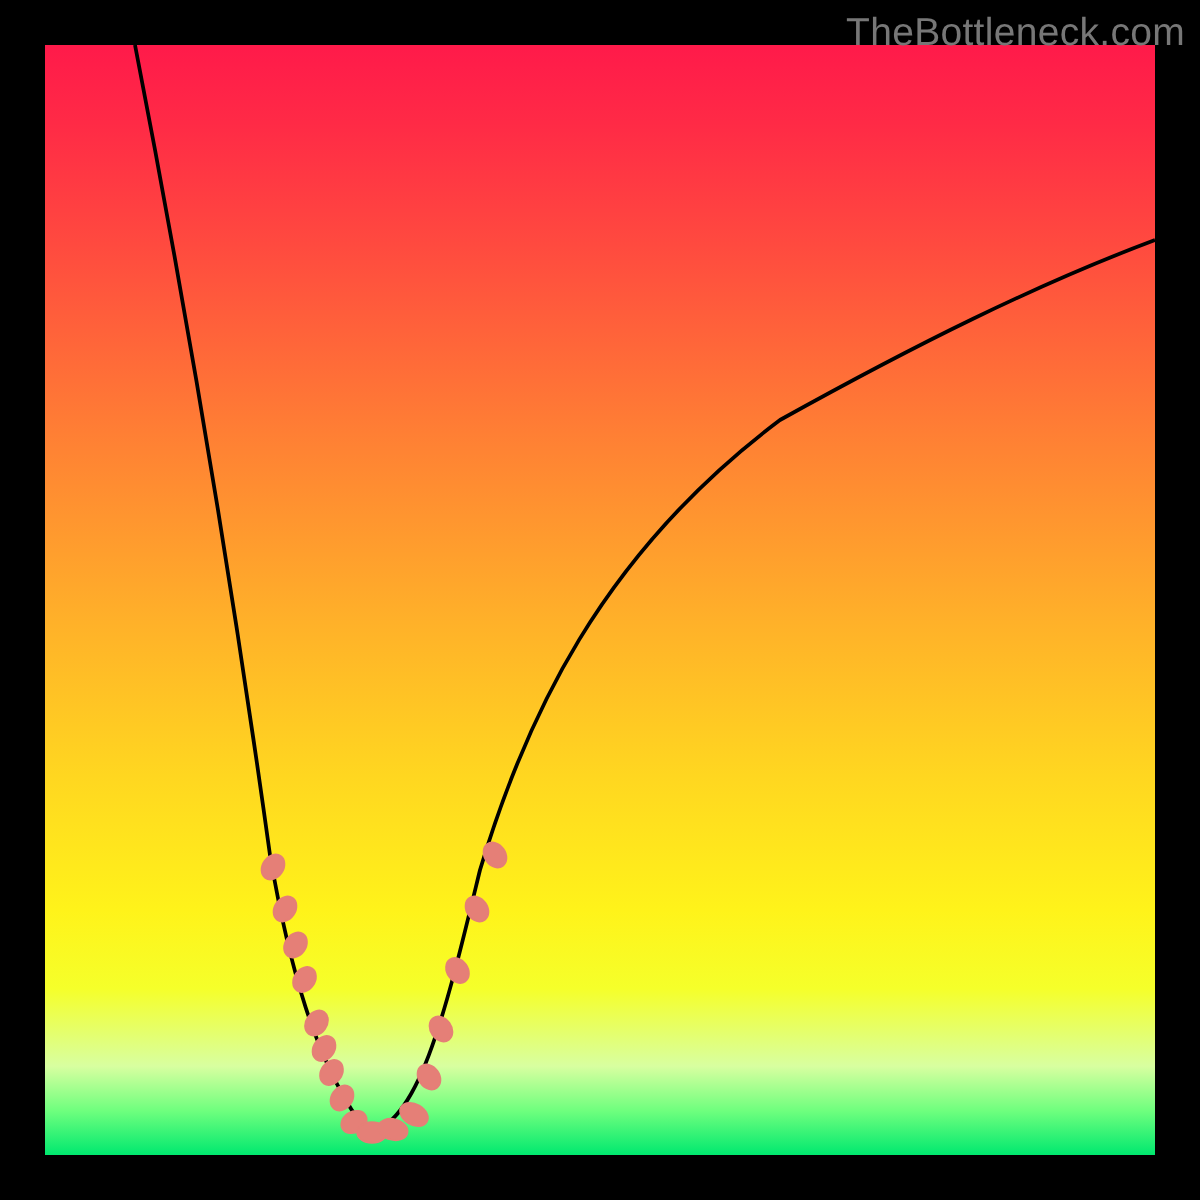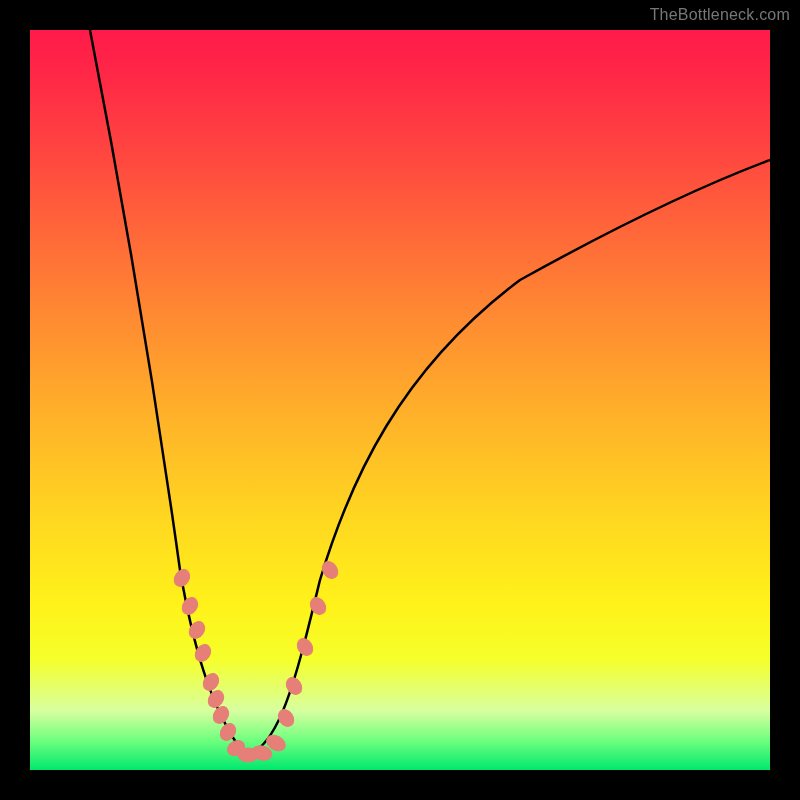--- a/index.html
+++ b/index.html
@@ -30,21 +30,21 @@
       #6fff7e 96%,
       #00e86f 100%
     );
     overflow: visible;
   }
   .watermark {
     position: absolute;
     top: 6px;
     right: 10px;
     color: #777;
-    font-size: 16px;
+    font-size: 26px;
     font-weight: 500;
     letter-spacing: 0.2px;
   }
   svg.plot {
     position: absolute;
     left: 0;
     top: 0;
     width: 740px;
     height: 740px;
   }

